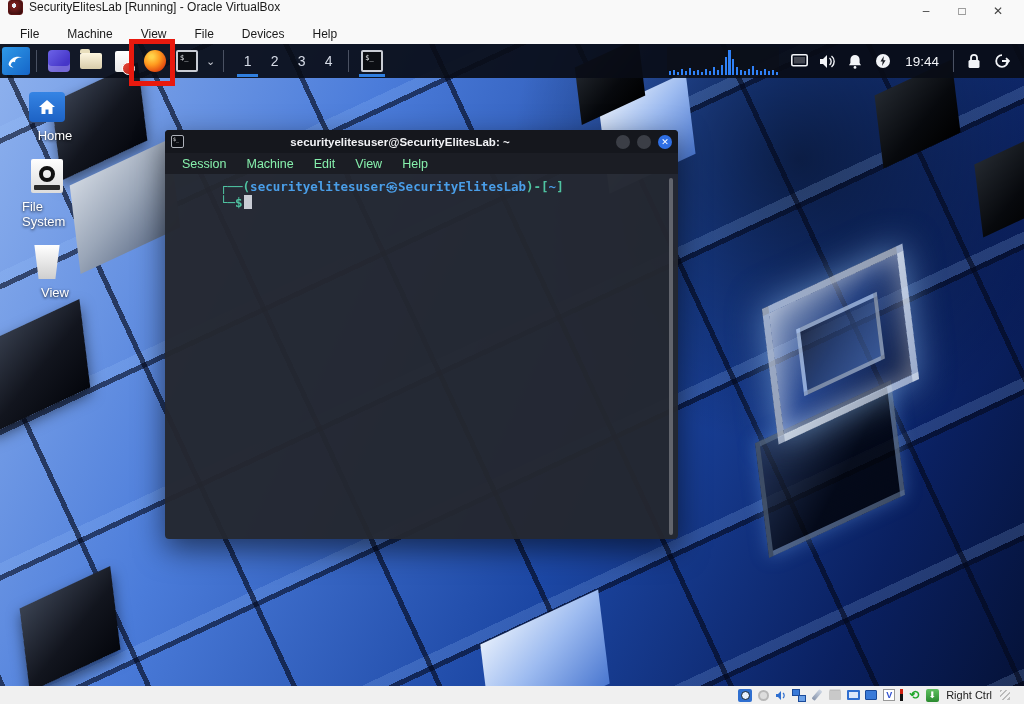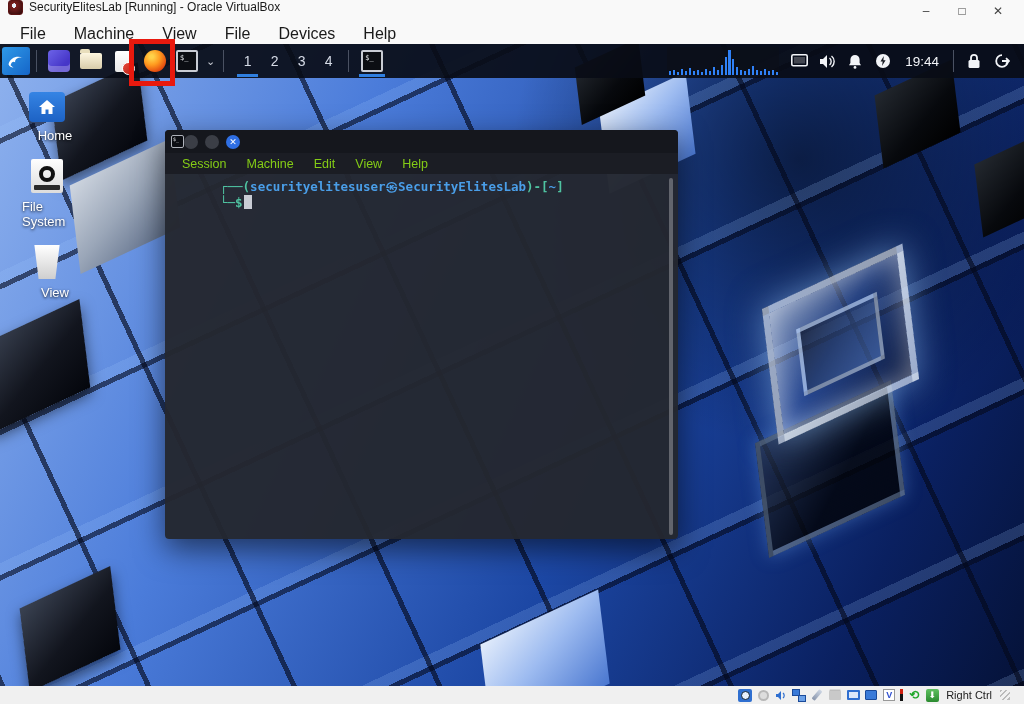--- a/index.html
+++ b/index.html
@@ -11,21 +11,21 @@
   
   .vbox-titlebar { height:24px; background:#f9f9f9; display:flex; padding:0 8px; }
   .vbox-appicon { width:15px; height:15px; border-radius:3px; margin-right:6px;
     background:radial-gradient(circle at 40% 35%, #e8eef8 18%, #7a1f1f 20%, #3a0d0d 85%);
     border:1px solid #5a1414; }
   .vbox-title { font-size:12px; color:#1a1a1a; flex:0 0 auto; }
   .vbox-controls { margin-left:auto; display:flex; }
   .vbox-ctl { width:36px; height:22px; display:flex; align-items:center; justify-content:center;
     font-size:12px; color:#444; cursor:default; }
   .vbox-menubar { height:20px; background:#f9f9f9; display:flex; align-items:center; padding-left:6px; }
-  .vbox-menu-item { font-size:16px; color:#1a1a1a; padding:2px 14px; }
+  .vbox-menu-item { font-size:12px; color:#1a1a1a; padding:2px 14px; }
 
   
   .vm-screen { position:absolute; top:44px; left:0; width:1024px; height:642px; overflow:hidden; background:#0a1530; }
 
   
   .wallpaper { position:absolute; inset:0; overflow:hidden;
     background:
       repeating-linear-gradient(65deg,  rgba(4,9,28,0.65) 0 5px, rgba(0,0,0,0) 5px 132px),
       repeating-linear-gradient(-25deg, rgba(4,9,28,0.60) 0 5px, rgba(160,200,255,0.18) 5px 16px, rgba(0,0,0,0) 16px 132px),
       radial-gradient(circle at 78% 18%, rgba(0,0,0,0.55), rgba(0,0,0,0) 30%),
@@ -94,21 +94,21 @@
     border-radius:4px; overflow:hidden; box-shadow:0 10px 30px rgba(0,0,0,0.55);
     display:flex; flex-direction:column; background:rgba(36,39,47,0.97); }
   .term-titlebar { height:23px; background:#15171d; display:flex; align-items:center; padding:0 6px; flex:0 0 auto; }
   .term-title-icon { width:13px; height:13px; background:#0c0e13; border:1px solid #aeb2ba; border-radius:2px;
     color:#e8eaee; font-family:"DejaVu Sans Mono", monospace; font-size:5px; line-height:5px; padding:1px; }
   .term-title { flex:1; text-align:center; color:#f2f3f6; font-size:11.5px; font-weight:bold; }
   .term-btns { display:flex; gap:7px; }
   .term-circle { width:14px; height:14px; border-radius:50%; background:#3b3e46; }
   .term-close { background:#2f6fe4; color:#fff; font-size:9px; display:flex; align-items:center; justify-content:center; }
   .term-menubar { height:21px; background:#1b1d24; display:flex; align-items:center; gap:2px; padding-left:8px; flex:0 0 auto; }
-  .term-menu-item { color:#84cc16; font-size:12.5px; padding:2px 9px; }
+  .term-menu-item { color:#86efac; font-size:12.5px; padding:2px 9px; }
   .term-body { position:relative; flex:1; padding:5px 8px; font-family:"DejaVu Sans Mono", monospace;
     font-size:12.5px; font-weight:bold; line-height:16px;margin-left:47px; }
   .p-teal { color:#4fc3a1; }
   .p-blue { color:#4a9ee8; }
   .cursor-block { display:inline-block; width:8px; height:14px; background:#c9ccd4; vertical-align:-2px; margin-left:1px; }
   .term-scrollbar { position:absolute; top:4px; bottom:4px; right:5px; width:4px; background:#62656d; border-radius:2px; }
 
   
   .annotation { position:absolute; left:129px; top:39px; width:46px; height:47px;
     border:5px solid #e8190e; z-index:50; }
@@ -313,20 +313,21 @@
       </div>
       <div class="dicon">
         <span class="ic-trash"></span>
         <span class="dicon-label">View</span>
       </div>
     </div>
 
     <div class="terminal">
       <div class="term-titlebar">
         <span class="term-title-icon">$_</span>
+        <span class="term-title">securityelitesuser@SecurityElitesLab: ~</span>
         <span class="term-btns">
           <span class="term-circle"></span>
           <span class="term-circle"></span>
           <span class="term-circle term-close">✕</span>
         </span>
       </div>
       <div class="term-menubar">
         <span class="term-menu-item">Session</span>
         <span class="term-menu-item">Machine</span>
         <span class="term-menu-item">Edit</span>

